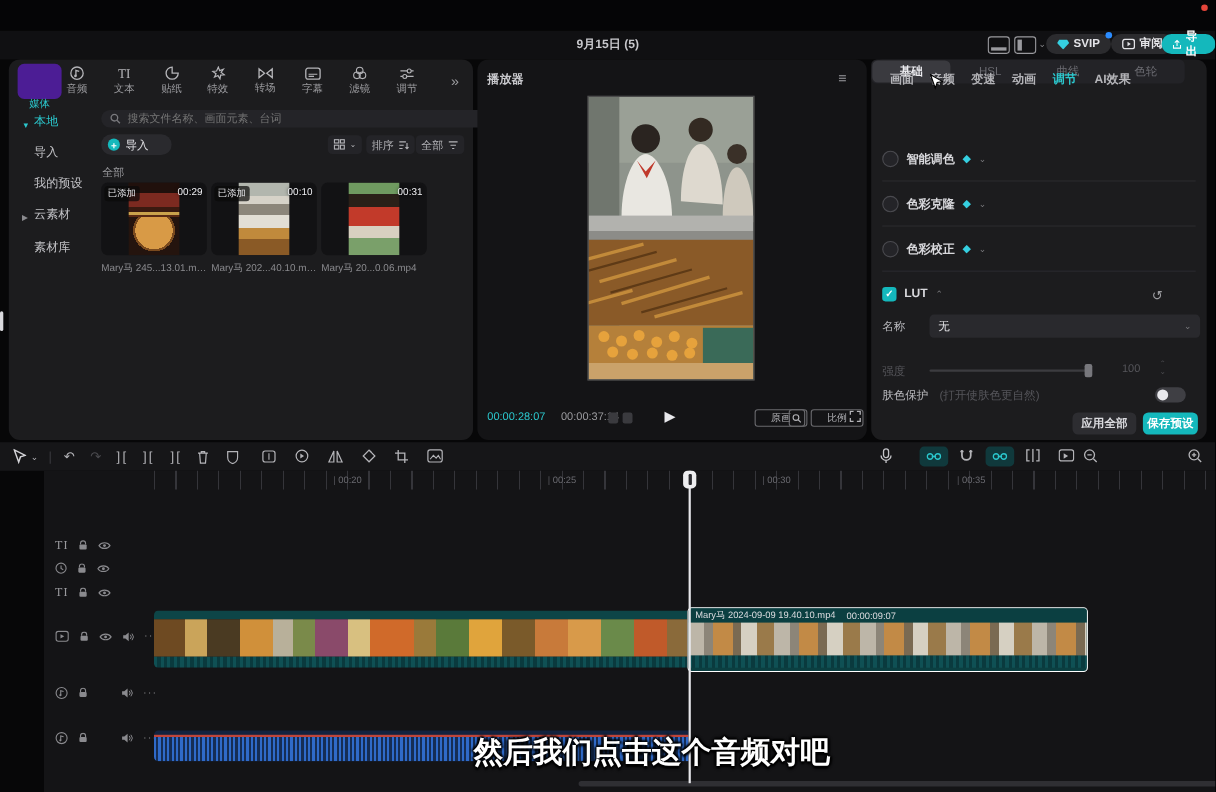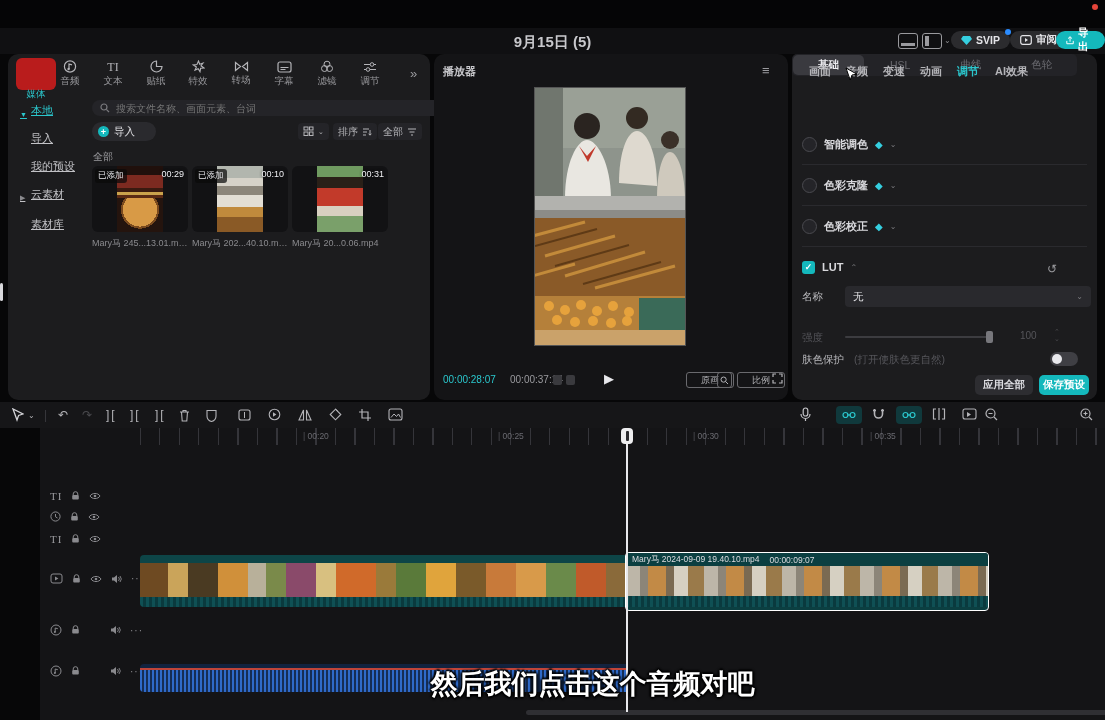--- a/index.html
+++ b/index.html
@@ -6,40 +6,40 @@
   #app{position:relative;width:1105px;height:720px;background:#070708;overflow:hidden;
        font-family:"Liberation Sans",sans-serif;color:#d8d8dc;font-size:11px;}
   .abs{position:absolute;}
   .panel{position:absolute;background:#1c1c1e;border-radius:10px;}
   input{outline:none;border:none;}
 
   
   #topbar{left:0;top:0;width:1105px;height:28px;background:#050506;}
   #notif-dot{left:1092px;top:4px;width:6px;height:6px;border-radius:50%;background:#e5453a;}
   #headerbar{left:0;top:28px;width:1105px;height:26px;background:#101012;}
-  #proj-title{left:0;top:33px;width:1105px;text-align:center;font-size:15px;color:#c8c8cc;font-weight:bold;}
+  #proj-title{left:0;top:33px;width:1105px;text-align:center;font-size:11px;color:#c8c8cc;font-weight:bold;}
   .hdr-icon{top:33px;width:18px;height:14px;border:1.4px solid #9a9a9e;border-radius:3px;}
   #hdr-ic1{left:898px;} #hdr-ic1::after{content:"";position:absolute;left:2px;right:2px;bottom:2px;height:3px;background:#9a9a9e;}
   #hdr-ic2{left:922px;} #hdr-ic2::after{content:"";position:absolute;left:2px;top:2px;bottom:2px;width:4px;background:#9a9a9e;}
   #hdr-caret{left:944px;top:36px;font-size:8px;color:#8a8a8e;}
   .pill{position:absolute;top:31px;height:18px;border-radius:9px;background:#2b2b2e;display:flex;align-items:center;
         gap:4px;padding:0 10px;font-size:10.5px;font-weight:bold;color:#e4e4e8;}
   #svip-btn{left:951px;}
   #svip-dot{position:absolute;right:-1px;top:-2px;width:6px;height:6px;border-radius:50%;background:#2b8cff;}
   #review-btn{left:1010px;}
   #export-btn{left:1056px;background:#14b8bc;color:#fff;}
 
   
   #media-panel{left:8px;top:54px;width:422px;height:346px;}
   .mtab{position:absolute;top:4px;width:40px;height:32px;display:flex;flex-direction:column;align-items:center;
         justify-content:center;gap:2px;font-size:9.5px;color:#9a9a9e;border-radius:6px;}
-  .mtab.sel{color:#2bc7cd;background:#b91c1c;gap:40px;}
+  .mtab.sel{color:#2bc7cd;background:#4c1d95;gap:40px;}
   .mtab svg{display:block;}
   #mtab-more{position:absolute;top:12px;left:402px;color:#9a9a9e;font-size:13px;}
-  .nav-item{position:absolute;left:12px;width:64px;font-size:11px;color:#c2c2c6;display:flex;gap:5px;align-items:flex-end;text-decoration:underline;}
+  .nav-item{position:absolute;left:12px;width:64px;font-size:11px;color:#c2c2c6;display:flex;gap:5px;align-items:flex-end;}
   .nav-item .tri{font-size:7px;color:#8a8a8e;width:6px;}
   .nav-item.sel{color:#2bc7cd;} .nav-item.sel .tri{color:#2bc7cd;}
   #m-search{left:84px;top:46px;width:333px;height:16px;background:#242428;border-radius:8px;
             color:#9a9a9e;font-size:10px;padding:0 8px 0 24px;}
   #search-glyph{left:92px;top:49px;}
   #import-btn{left:84px;top:68px;width:58px;height:19px;background:#2a2a2e;border-radius:10px;display:flex;
               align-items:center;gap:5px;padding-left:6px;font-size:10.5px;color:#e0e0e4;}
   #import-plus{width:11px;height:11px;border-radius:50%;background:#14b8bc;color:#fff;font-size:9px;
                display:flex;align-items:center;justify-content:center;font-weight:bold;}
   .viewctl{position:absolute;top:69px;height:17px;display:flex;align-items:center;gap:4px;color:#b4b4b8;

